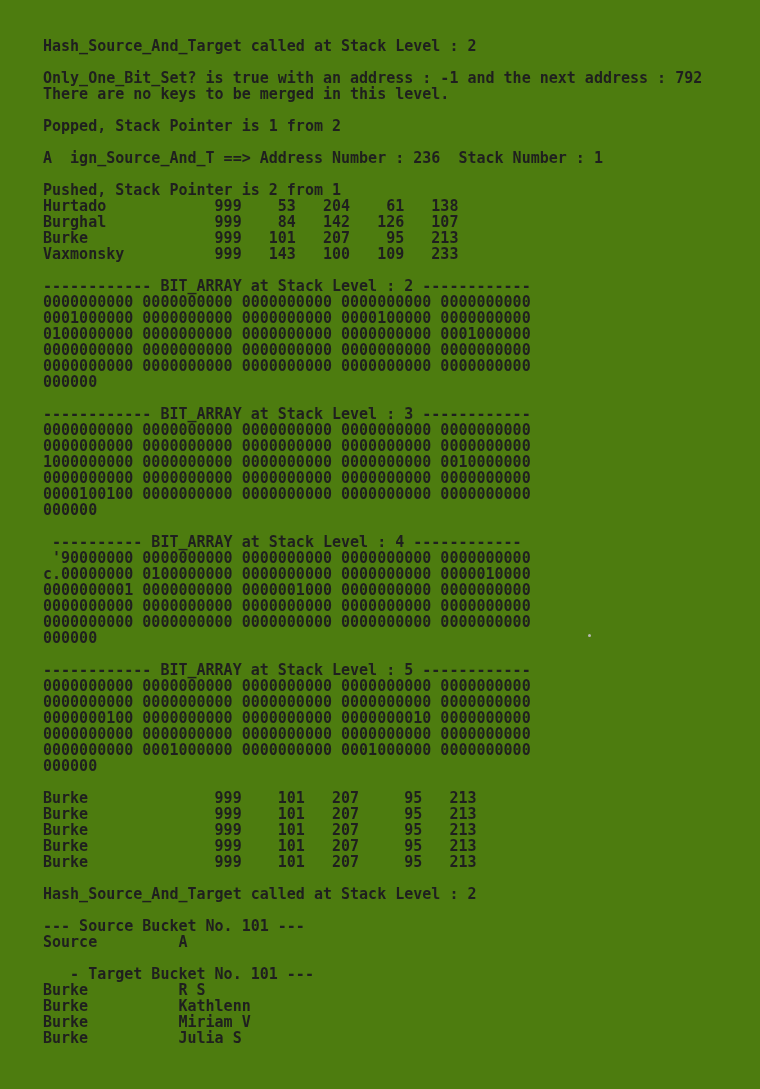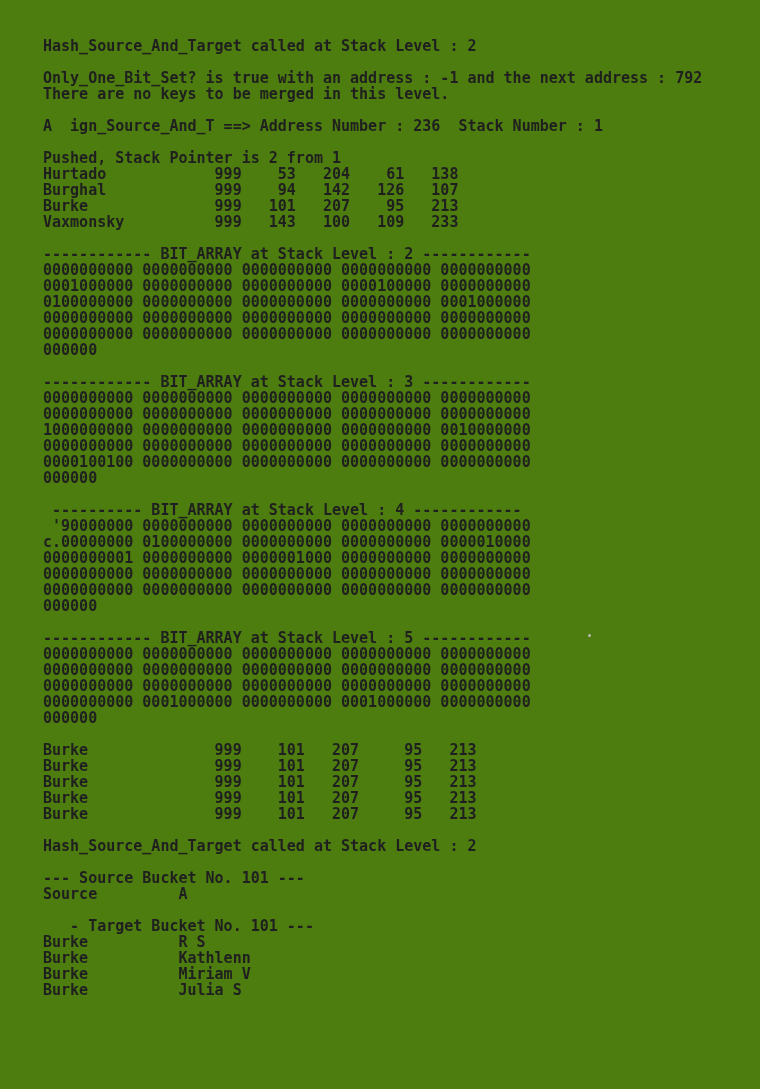--- a/index.html
+++ b/index.html
@@ -45,26 +45,29 @@
 <div class="page">
   <div class="speck"></div>
 <div class="section">
       <div class="line">Hash_Source_And_Target called at Stack Level : 2</div>
     </div>
     <div class="section">
       <div class="line">Only_One_Bit_Set? is true with an address : -1 and the next address : 792</div>
       <div class="line">There are no keys to be merged in this level.</div>
     </div>
     <div class="section">
+      <div class="line">Popped, Stack Pointer is 1 from 2</div>
+    </div>
+    <div class="section">
       <div class="line">A  ign_Source_And_T ==&gt; Address Number : 236  Stack Number : 1</div>
     </div>
     <div class="section">
       <div class="line">Pushed, Stack Pointer is 2 from 1</div>
       <div class="line">Hurtado            999    53   204    61   138</div>
-      <div class="line">Burghal            999    94   142   126   107</div>
+      <div class="line">Burghal            999    84   142   126   107</div>
       <div class="line">Burke              999   101   207    95   213</div>
       <div class="line">Vaxmonsky          999   143   100   109   233</div>
     </div>
     <div class="section">
       <div class="line">------------ BIT_ARRAY at Stack Level : 2 ------------</div>
       <div class="line">0000000000 0000000000 0000000000 0000000000 0000000000</div>
       <div class="line">0001000000 0000000000 0000000000 0000100000 0000000000</div>
       <div class="line">0100000000 0000000000 0000000000 0000000000 0001000000</div>
       <div class="line">0000000000 0000000000 0000000000 0000000000 0000000000</div>
       <div class="line">0000000000 0000000000 0000000000 0000000000 0000000000</div>
@@ -85,20 +88,21 @@
       <div class="line">c.00000000 0100000000 0000000000 0000000000 0000010000</div>
       <div class="line">0000000001 0000000000 0000001000 0000000000 0000000000</div>
       <div class="line">0000000000 0000000000 0000000000 0000000000 0000000000</div>
       <div class="line">0000000000 0000000000 0000000000 0000000000 0000000000</div>
       <div class="line">000000</div>
     </div>
     <div class="section">
       <div class="line">------------ BIT_ARRAY at Stack Level : 5 ------------</div>
       <div class="line">0000000000 0000000000 0000000000 0000000000 0000000000</div>
       <div class="line">0000000000 0000000000 0000000000 0000000000 0000000000</div>
+      <div class="line">0000000100 0000000000 0000000000 0000000010 0000000000</div>
       <div class="line">0000000000 0000000000 0000000000 0000000000 0000000000</div>
       <div class="line">0000000000 0001000000 0000000000 0001000000 0000000000</div>
       <div class="line">000000</div>
     </div>
     <div class="section">
       <div class="line">Burke              999    101   207     95   213</div>
       <div class="line">Burke              999    101   207     95   213</div>
       <div class="line">Burke              999    101   207     95   213</div>
       <div class="line">Burke              999    101   207     95   213</div>
       <div class="line">Burke              999    101   207     95   213</div>

